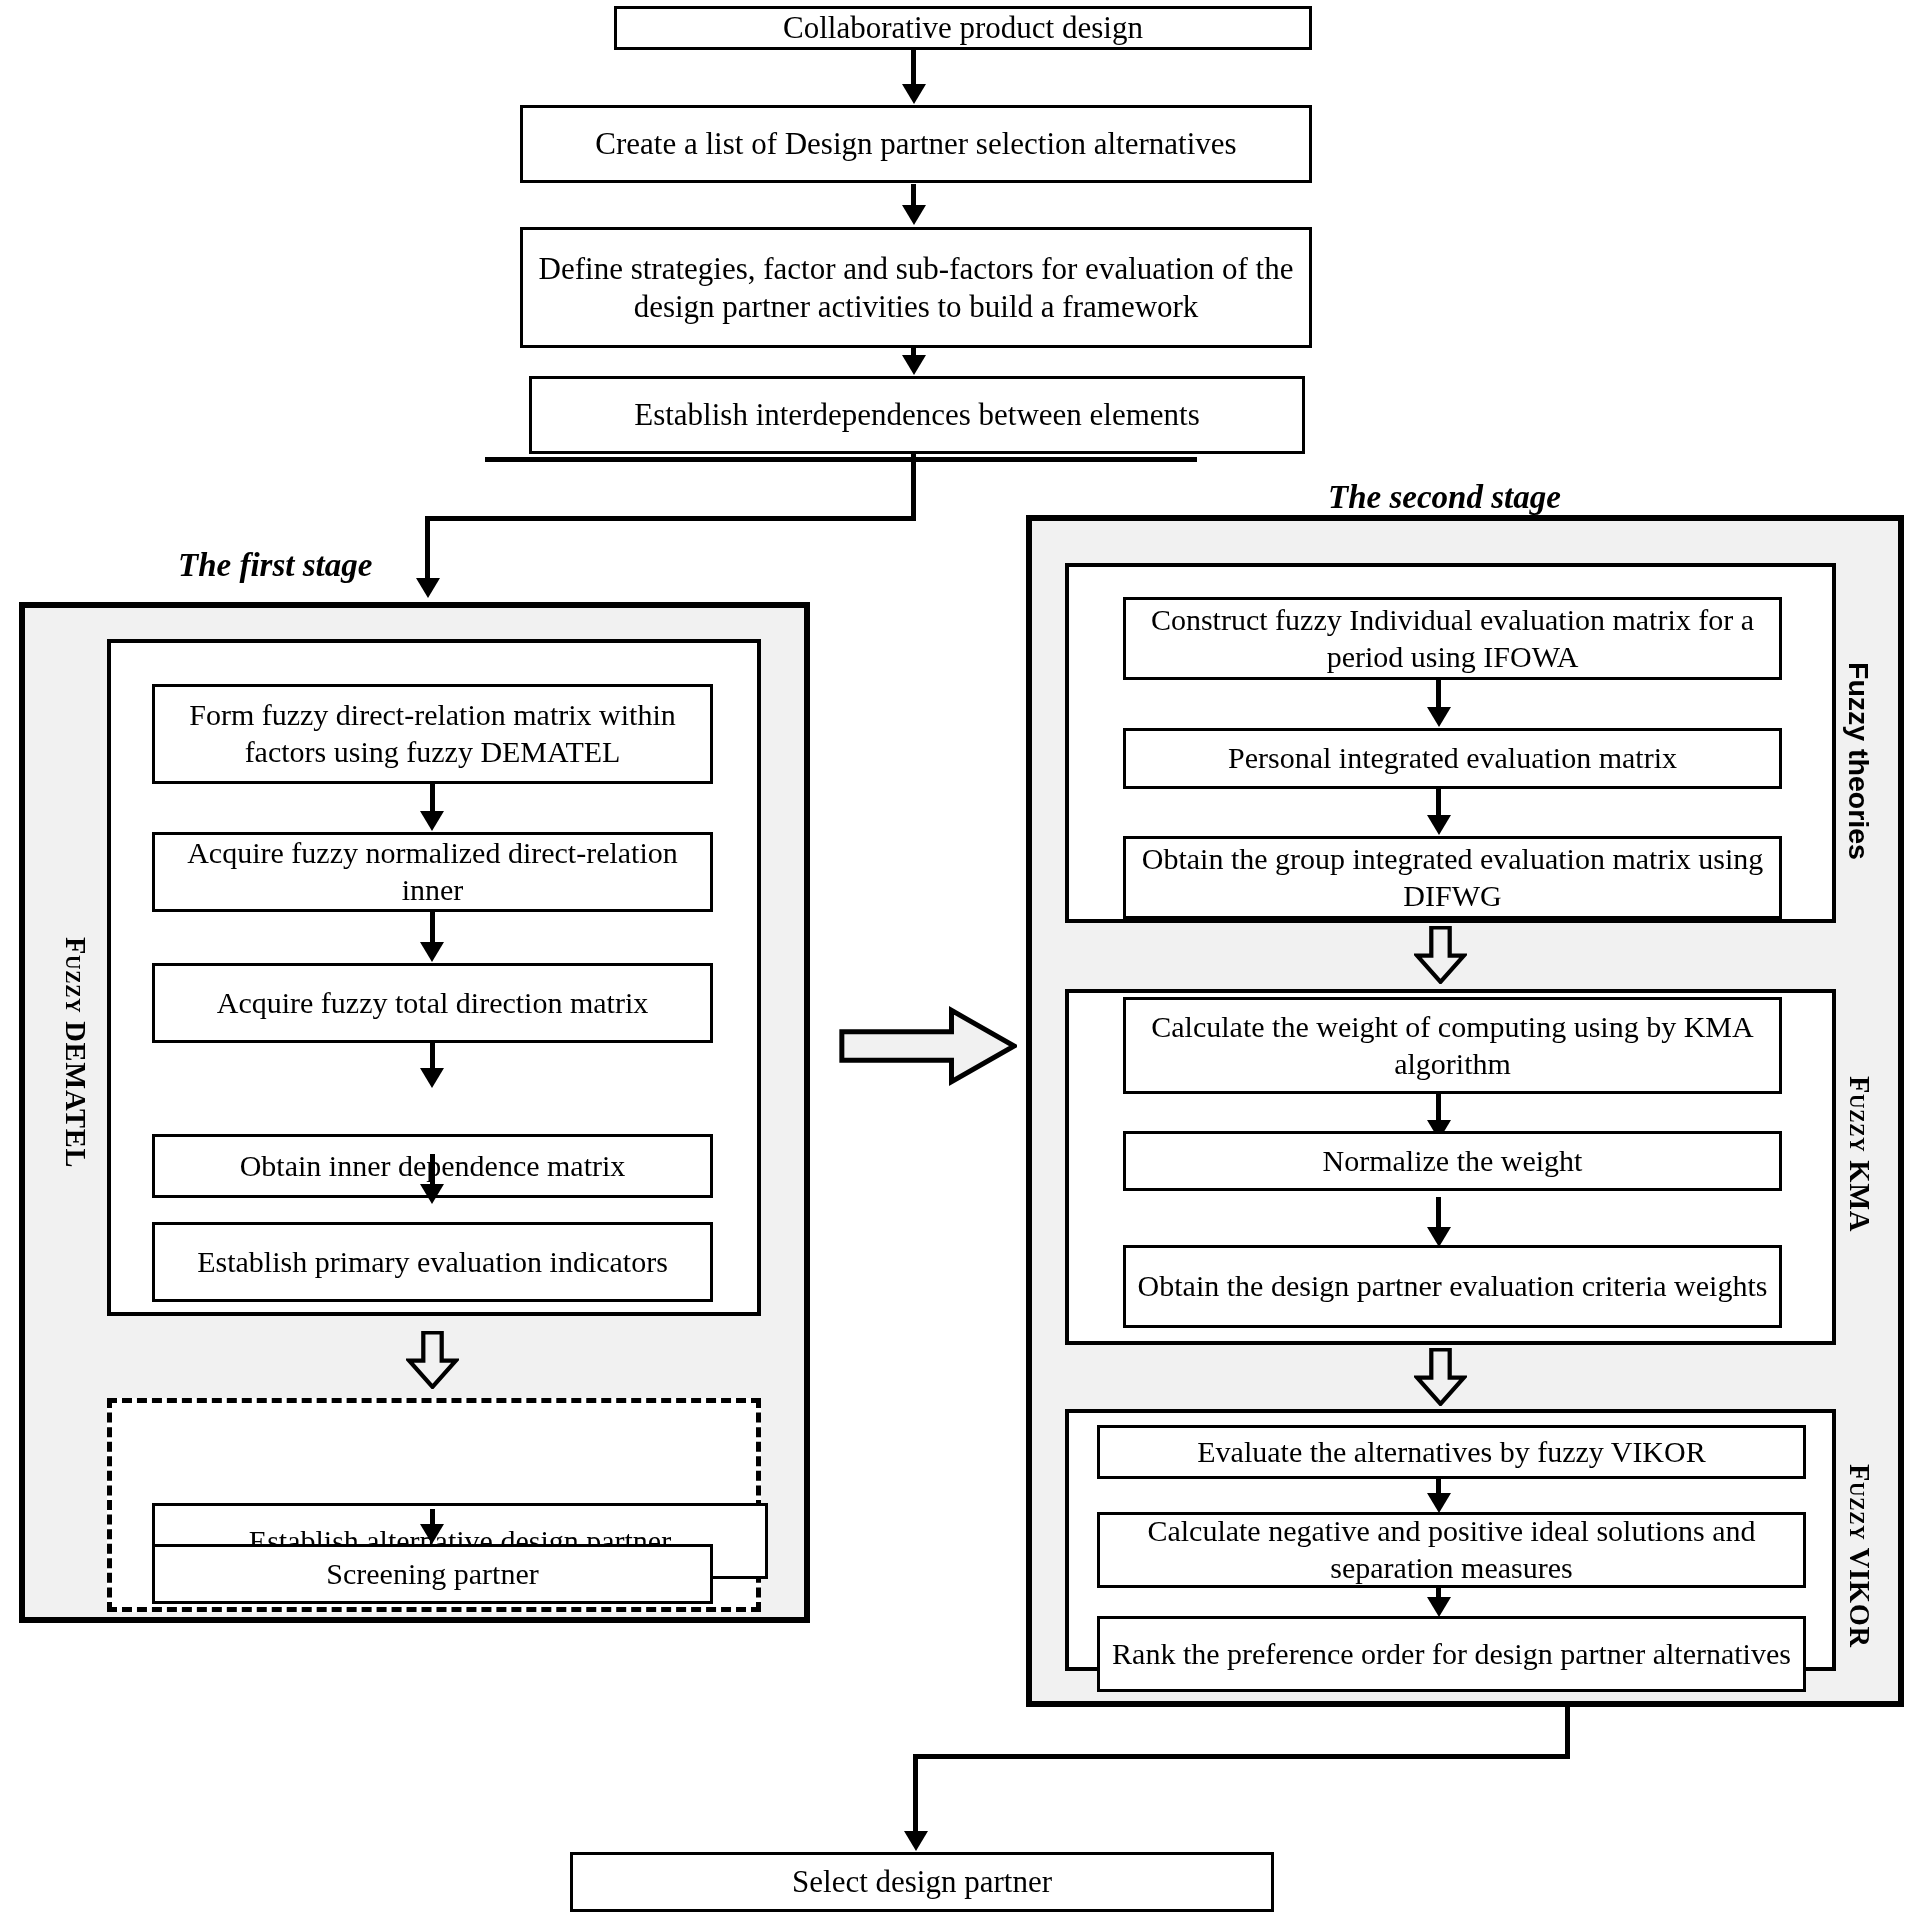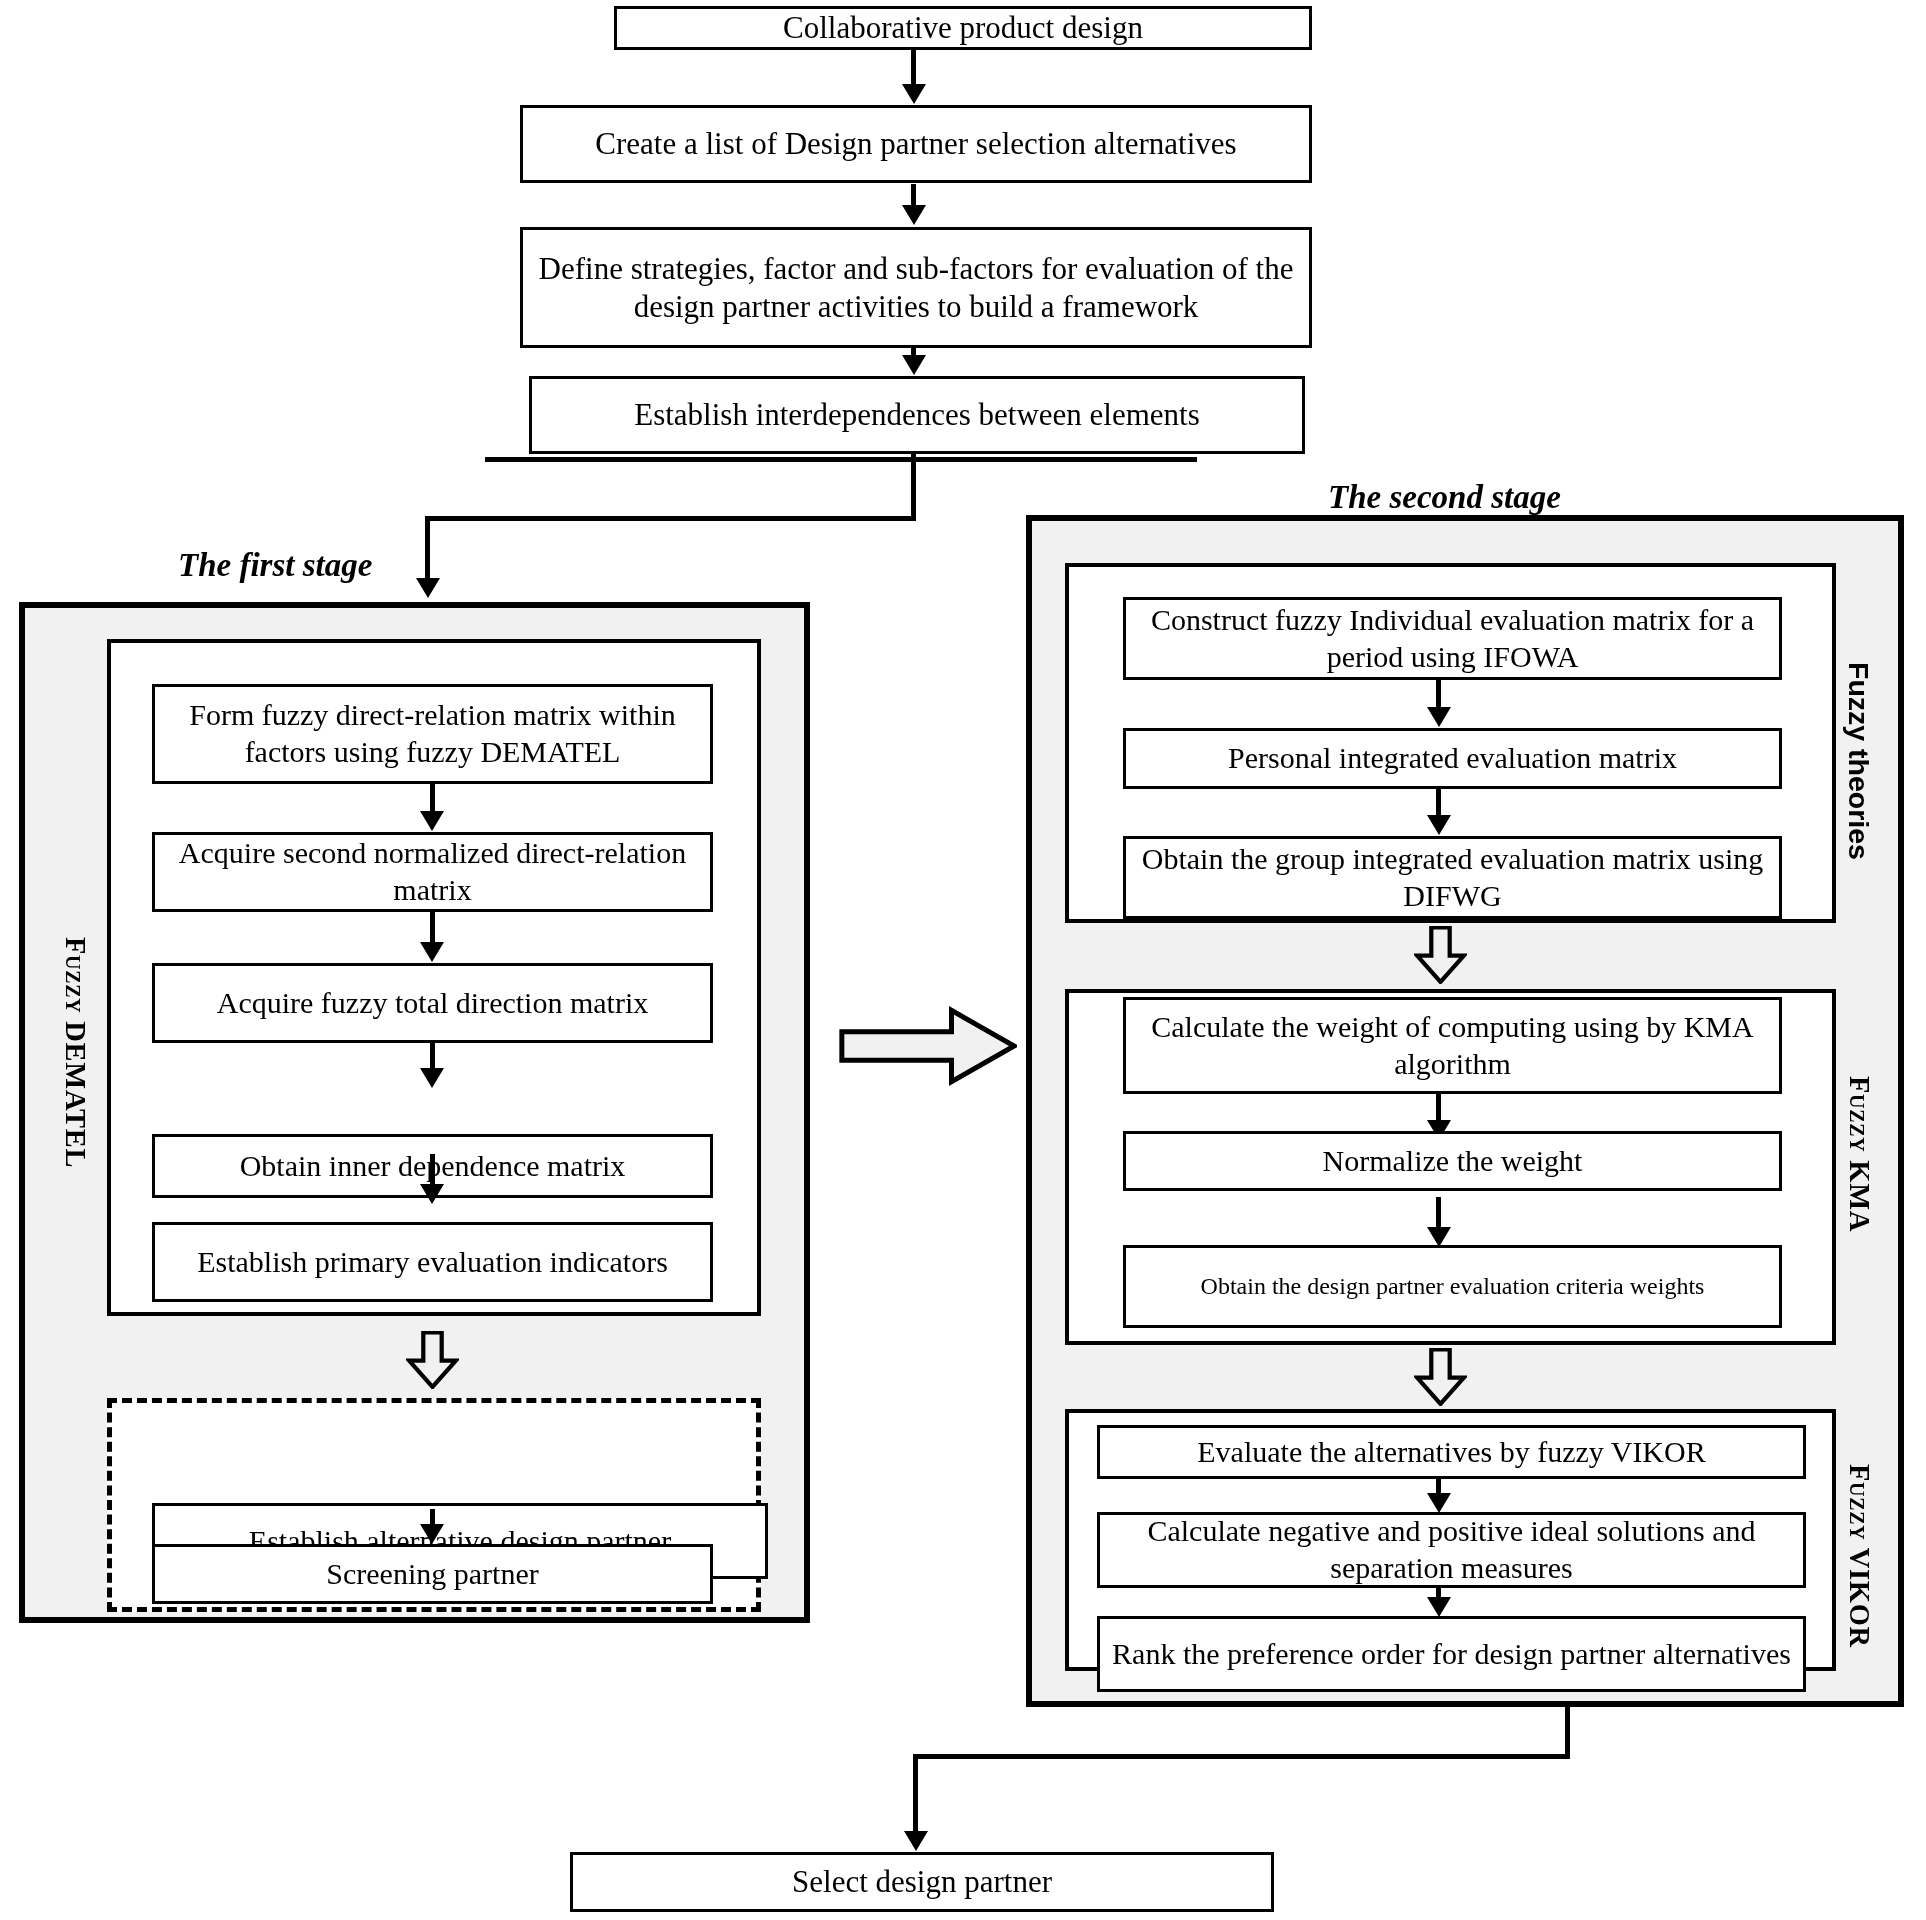--- a/index.html
+++ b/index.html
@@ -97,21 +97,21 @@
 
   <div class="subpanel" style="left:107px;top:639px;width:654px;height:677px;"></div>
 
   <div class="box" style="left:152px;top:684px;width:561px;height:100px;font-size:30px;">
     <span>Form fuzzy direct-relation matrix within factors using fuzzy DEMATEL</span>
   </div>
   <div class="ln" style="left:430px;top:784px;width:5px;height:30px;"></div>
   <div class="arrowhead" style="left:420px;top:811px;"></div>
 
   <div class="box" style="left:152px;top:832px;width:561px;height:80px;font-size:30px;">
-    <span>Acquire second normalized direct-relation matrix</span>
+    <span>Acquire fuzzy normalized direct-relation inner</span>
   </div>
   <div class="ln" style="left:430px;top:912px;width:5px;height:34px;"></div>
   <div class="arrowhead" style="left:420px;top:942px;"></div>
 
   <div class="box" style="left:152px;top:963px;width:561px;height:80px;font-size:30px;">
     <span>Acquire fuzzy total direction matrix</span>
   </div>
   <div class="ln" style="left:430px;top:1043px;width:5px;height:31px;"></div>
   <div class="arrowhead" style="left:420px;top:1068px;"></div>
 
@@ -190,21 +190,21 @@
   </div>
   <div class="ln" style="left:1436px;top:1094px;width:5px;height:30px;"></div>
   <div class="arrowhead" style="left:1427px;top:1120px;"></div>
 
   <div class="box" style="left:1123px;top:1131px;width:659px;height:60px;font-size:30px;">
     <span>Normalize the weight</span>
   </div>
   <div class="ln" style="left:1436px;top:1197px;width:5px;height:34px;"></div>
   <div class="arrowhead" style="left:1427px;top:1227px;"></div>
 
-  <div class="box" style="left:1123px;top:1245px;width:659px;height:83px;font-size:24px;">
+  <div class="box" style="left:1123px;top:1245px;width:659px;height:83px;font-size:30px;">
     <span>Obtain the design partner  evaluation criteria weights</span>
   </div>
 
   <div class="hollow" style="left:1414px;top:1348px;width:53px;height:58px;">
     <svg width="53" height="58" viewBox="0 0 74 82">
       <polygon points="24,2 50,2 50,42 70,42 37,79 4,42 24,42" fill="#f1f1f1" stroke="#000" stroke-width="6" stroke-linejoin="miter"></polygon>
     </svg>
   </div>
 
   <div class="subpanel" style="left:1065px;top:1409px;width:771px;height:262px;"></div>

